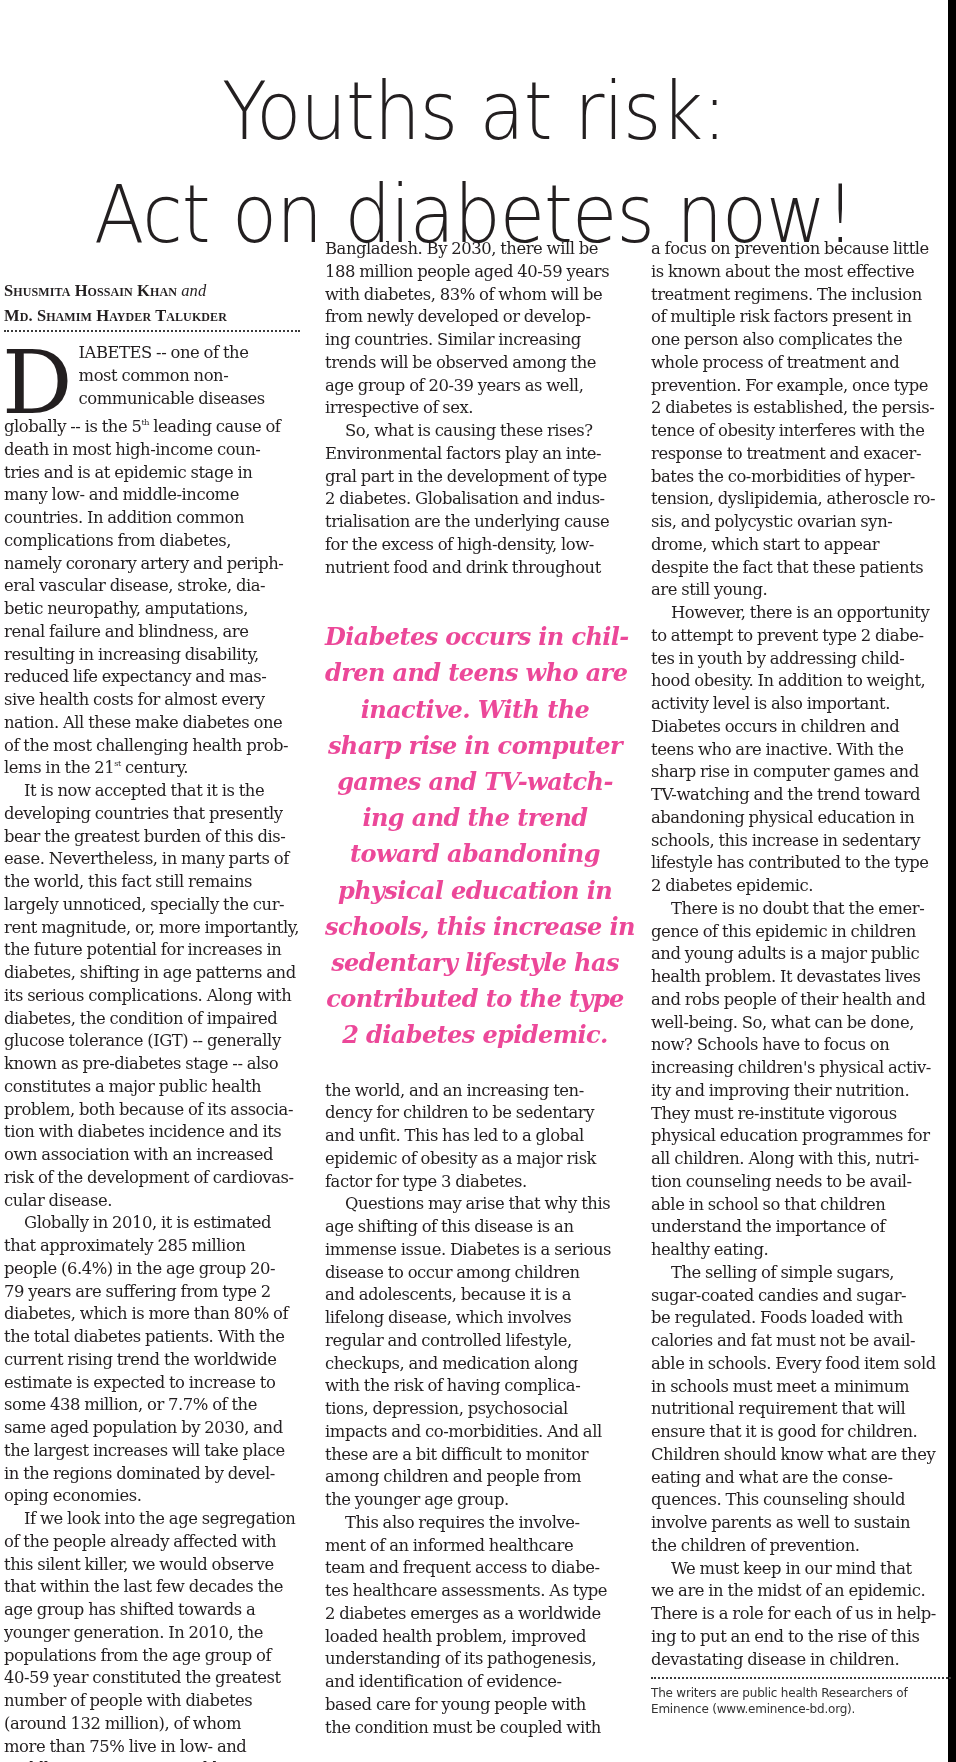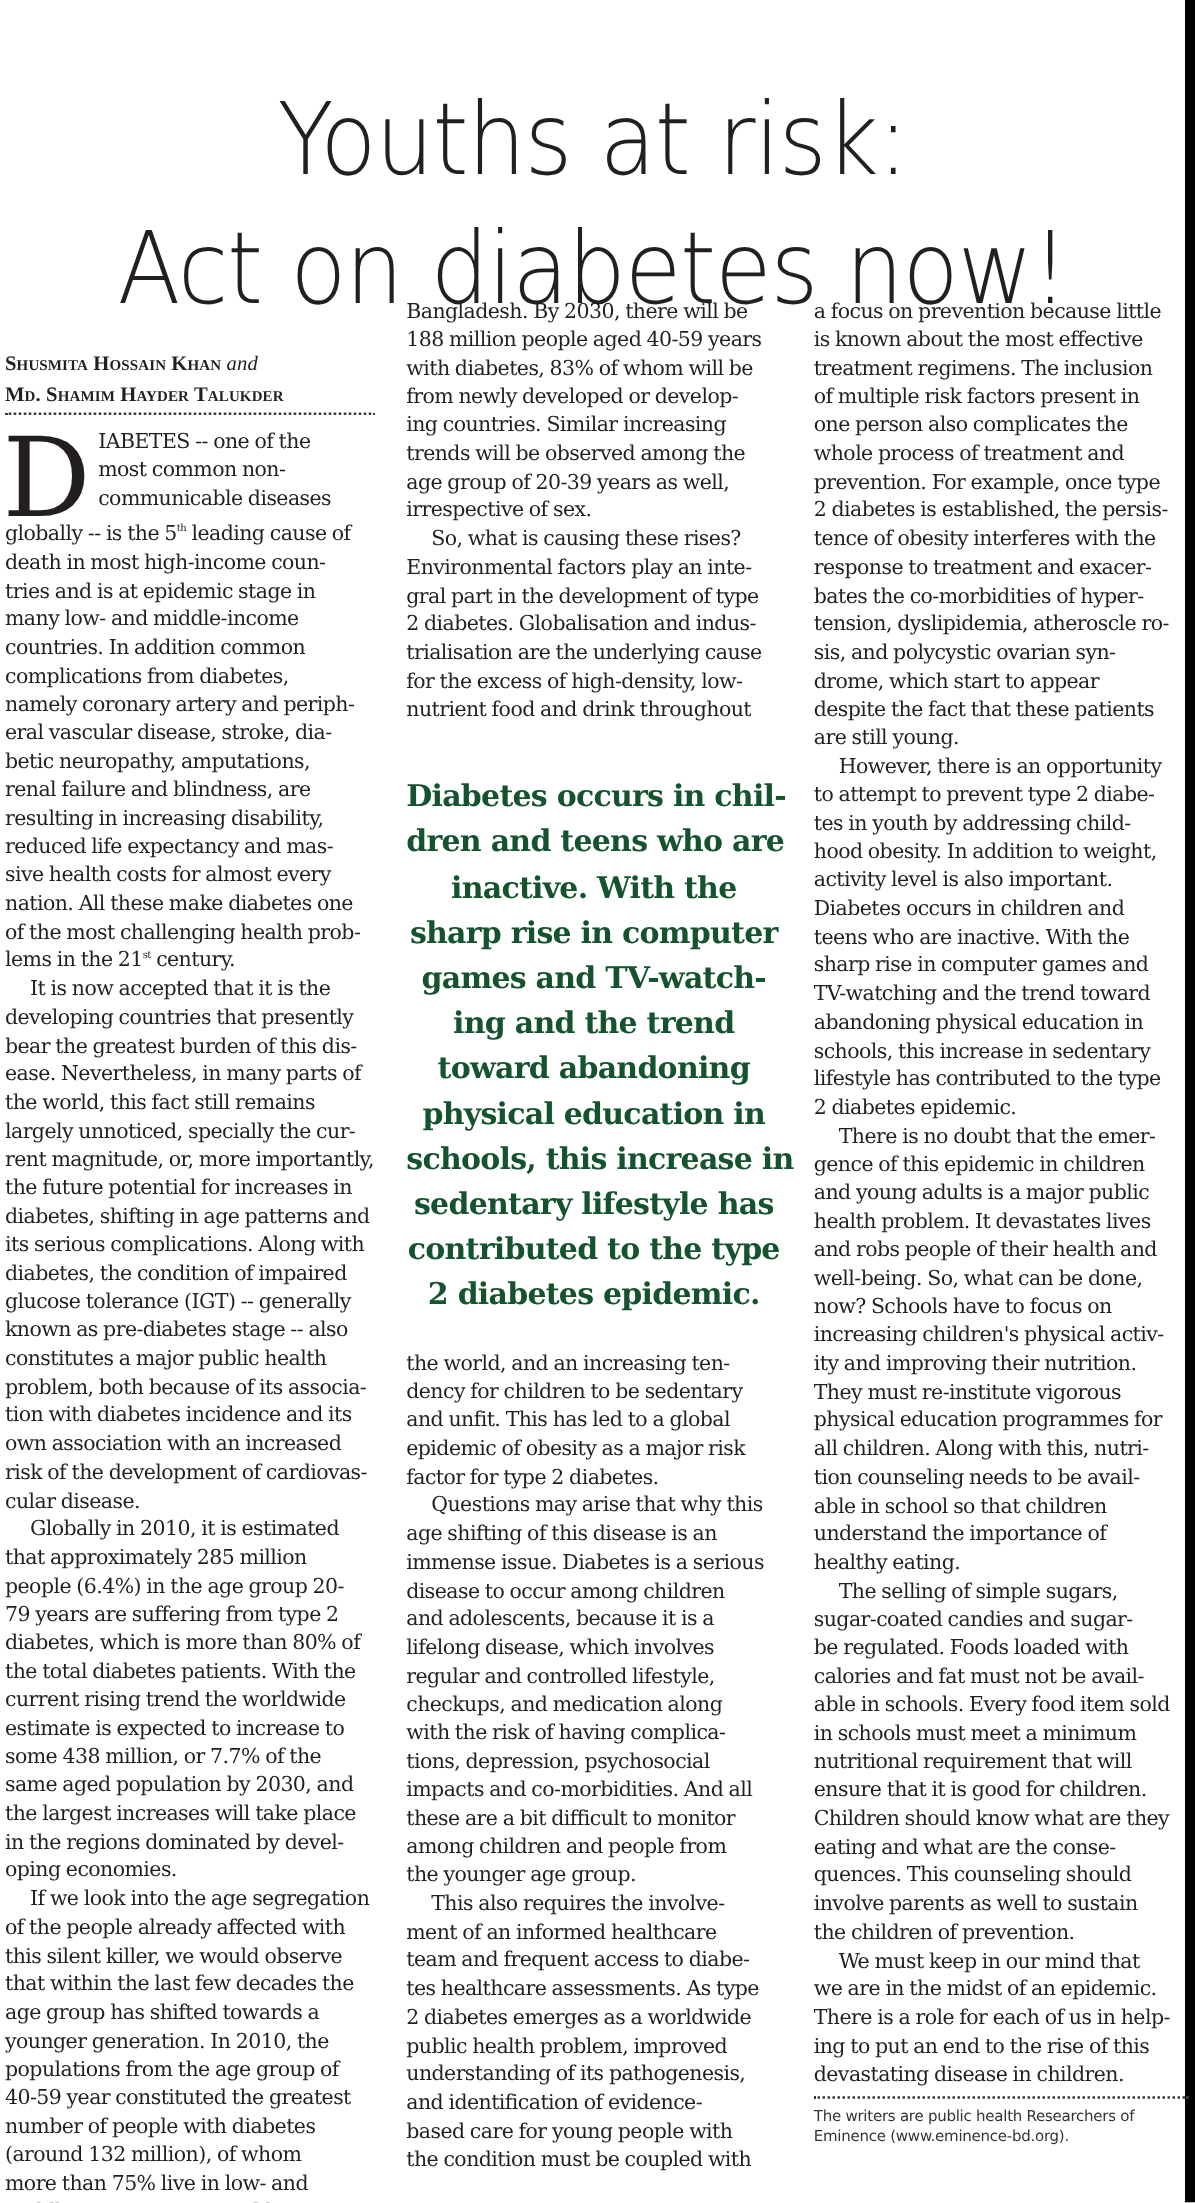--- a/index.html
+++ b/index.html
@@ -98,25 +98,26 @@
   sup {
     font-size: 8px;
     line-height: 0;
     vertical-align: 7px;
   }
   .pullquote {
     margin-top: 40px;
     margin-bottom: 26px;
     text-align: center;
     font-family: "DejaVu Serif", serif;
+    font-style: italic;
     font-weight: bold;
     font-size: 24px;
     line-height: 36.2px;
     letter-spacing: -0.6px;
-    color: #14532d;
+    color: #ec4899;
   }
   .pullquote .pq-line {
     display: block;
     white-space: nowrap;
   }
   .footer-rule {
     border: 0;
     border-top: 2px dotted #3a3a3a;
     margin: 6px 0 6px 0;
     width: 300px;
@@ -269,21 +270,21 @@
       <span class="pq-line">sedentary lifestyle has</span>
       <span class="pq-line">contributed to the type</span>
       <span class="pq-line">2 diabetes epidemic.</span>
     </div>
   <div id="col2-bottom">
       <div>
         <span class="line">the world, and an increasing ten-</span>
         <span class="line">dency for children to be sedentary</span>
         <span class="line">and unfit. This has led to a global</span>
         <span class="line">epidemic of obesity as a major risk</span>
-        <span class="line">factor for type 2 diabetes.</span>
+        <span class="line">factor for type 3 diabetes.</span>
       </div>
       <div>
         <span class="line indent">Questions may arise that why this</span>
         <span class="line">age shifting of this disease is an</span>
         <span class="line">immense issue. Diabetes is a serious</span>
         <span class="line">disease to occur among children</span>
         <span class="line">and adolescents, because it is a</span>
         <span class="line">lifelong disease, which involves</span>
         <span class="line">regular and controlled lifestyle,</span>
         <span class="line">checkups, and medication along</span>
@@ -293,21 +294,21 @@
         <span class="line">these are a bit difficult to monitor</span>
         <span class="line">among children and people from</span>
         <span class="line">the younger age group.</span>
       </div>
       <div>
         <span class="line indent">This also requires the involve-</span>
         <span class="line">ment of an informed healthcare</span>
         <span class="line">team and frequent access to diabe-</span>
         <span class="line">tes healthcare assessments. As type</span>
         <span class="line">2 diabetes emerges as a worldwide</span>
-        <span class="line">public health problem, improved</span>
+        <span class="line">loaded health problem, improved</span>
         <span class="line">understanding of its pathogenesis,</span>
         <span class="line">and identification of evidence-</span>
         <span class="line">based care for young people with</span>
         <span class="line">the condition must be coupled with</span>
       </div>
     </div>
 </div>
 
 <div class="col col-3">
   <div id="col3-paras">

